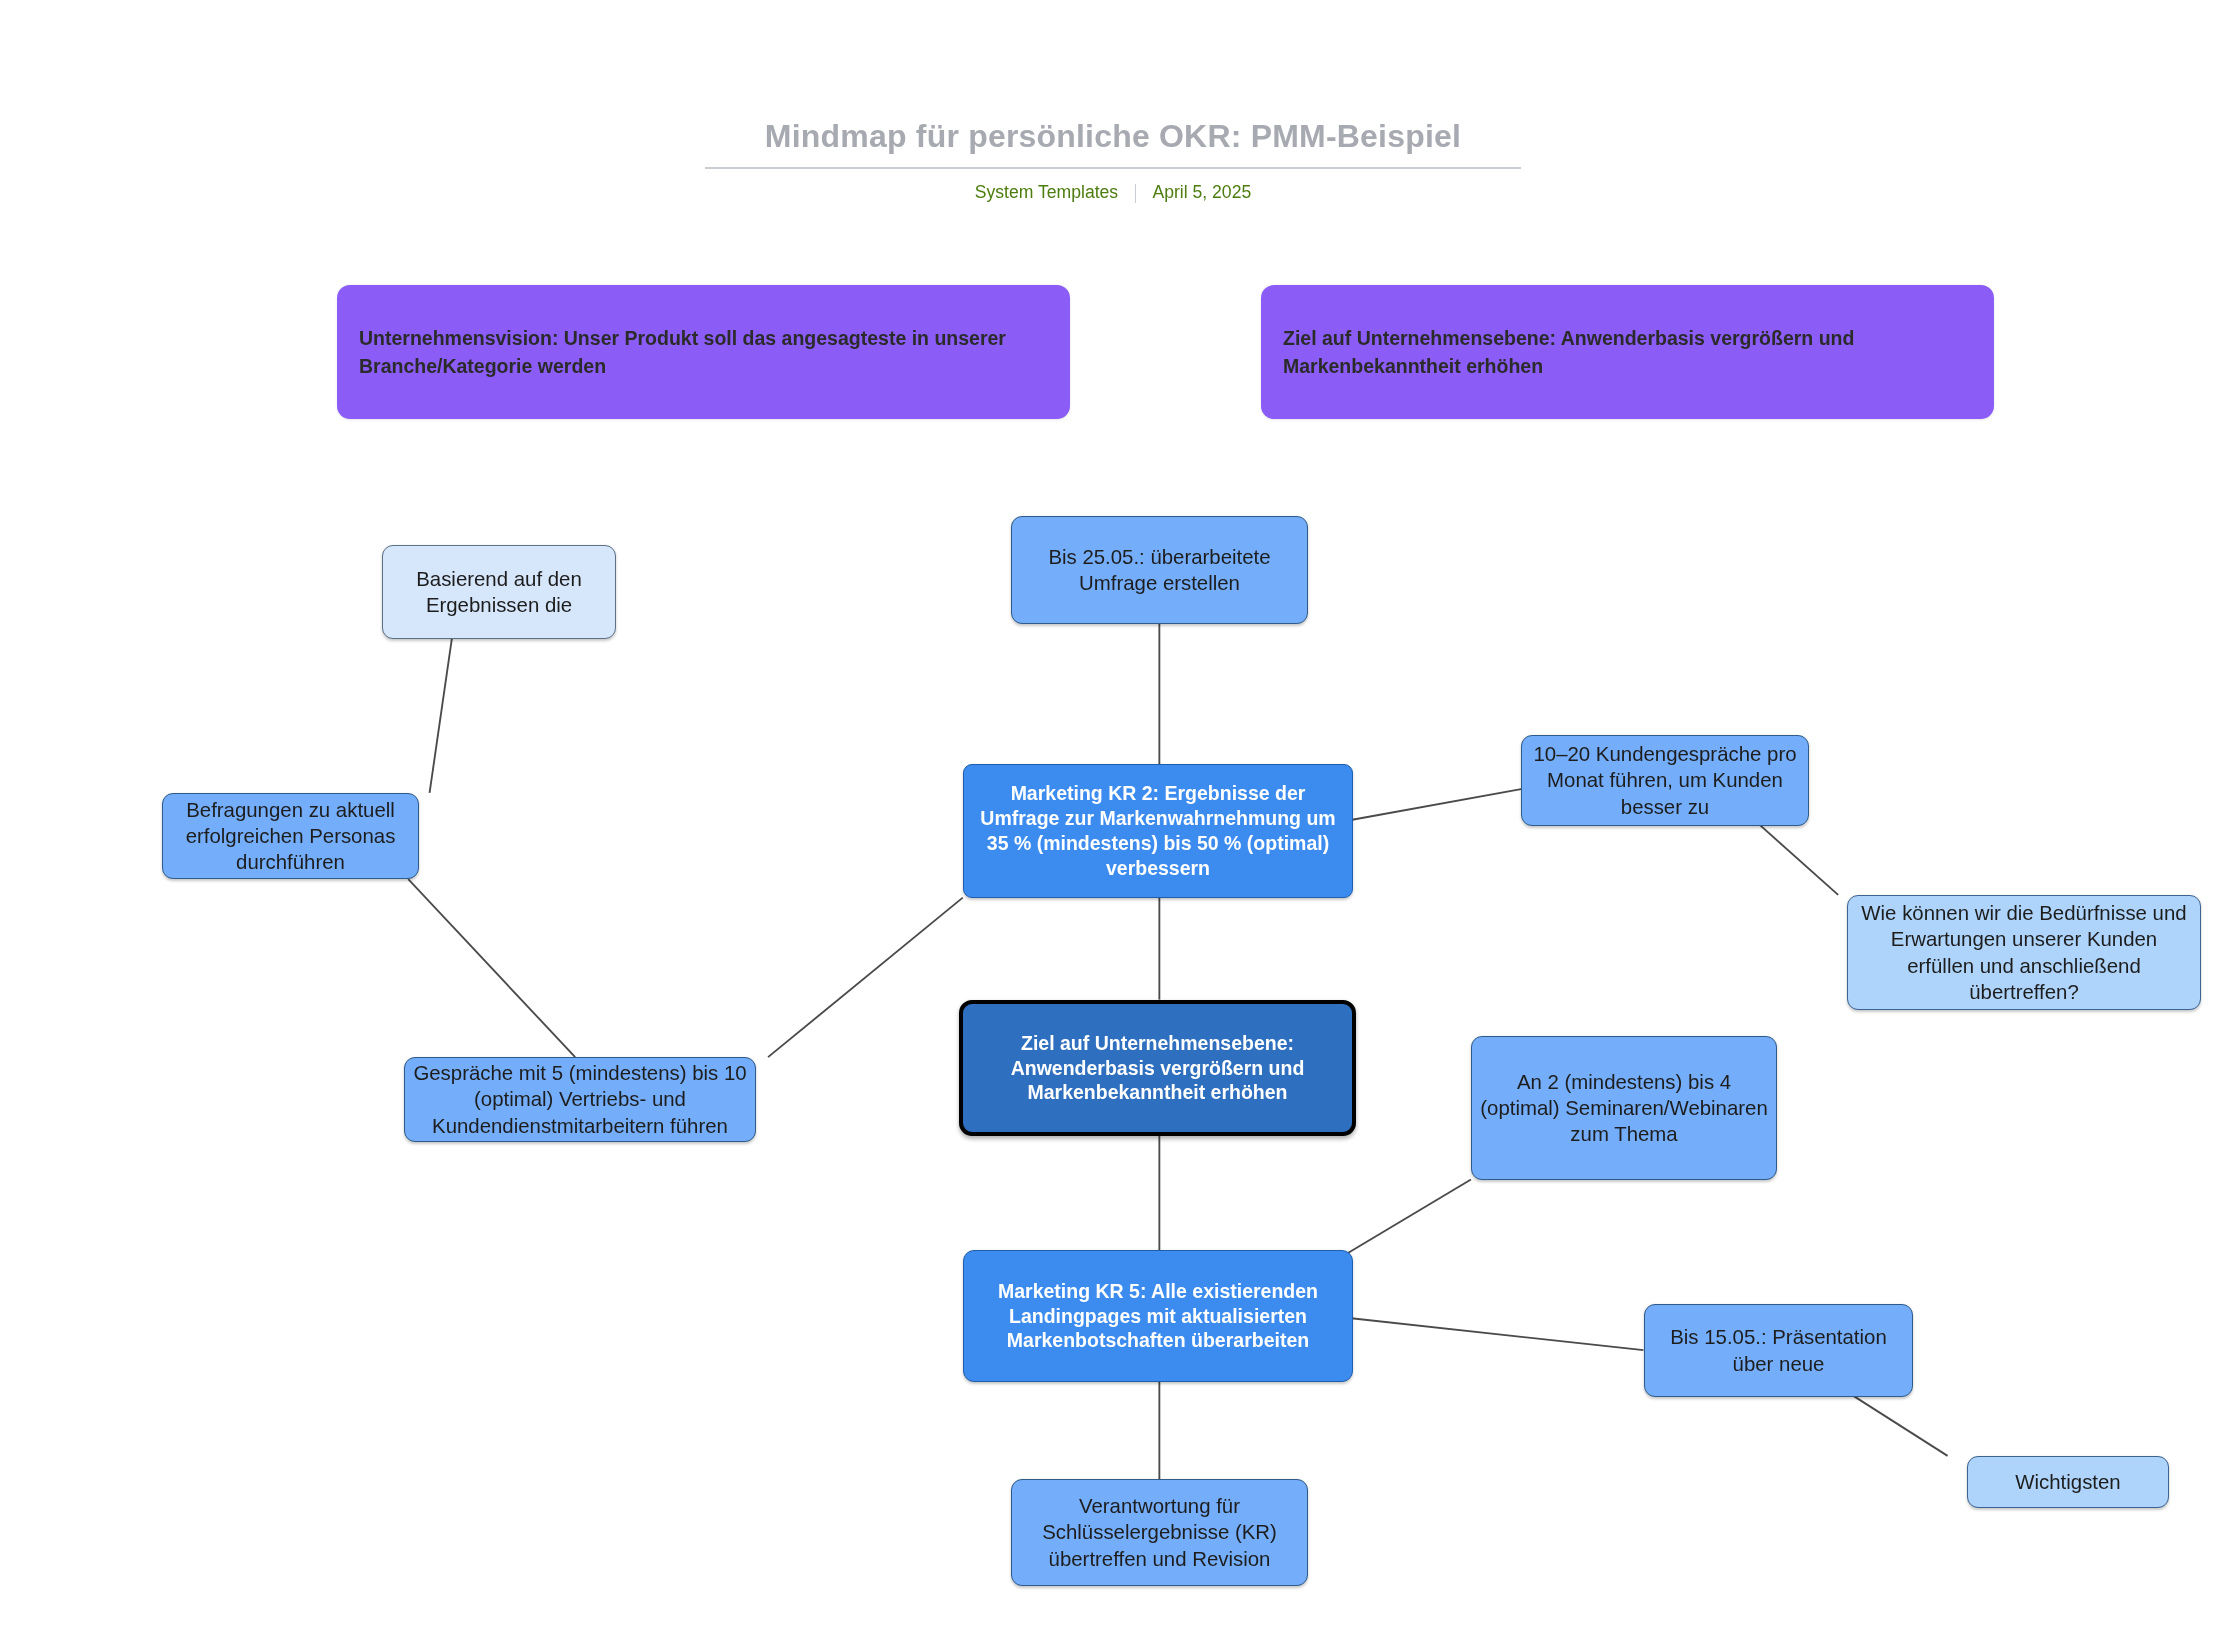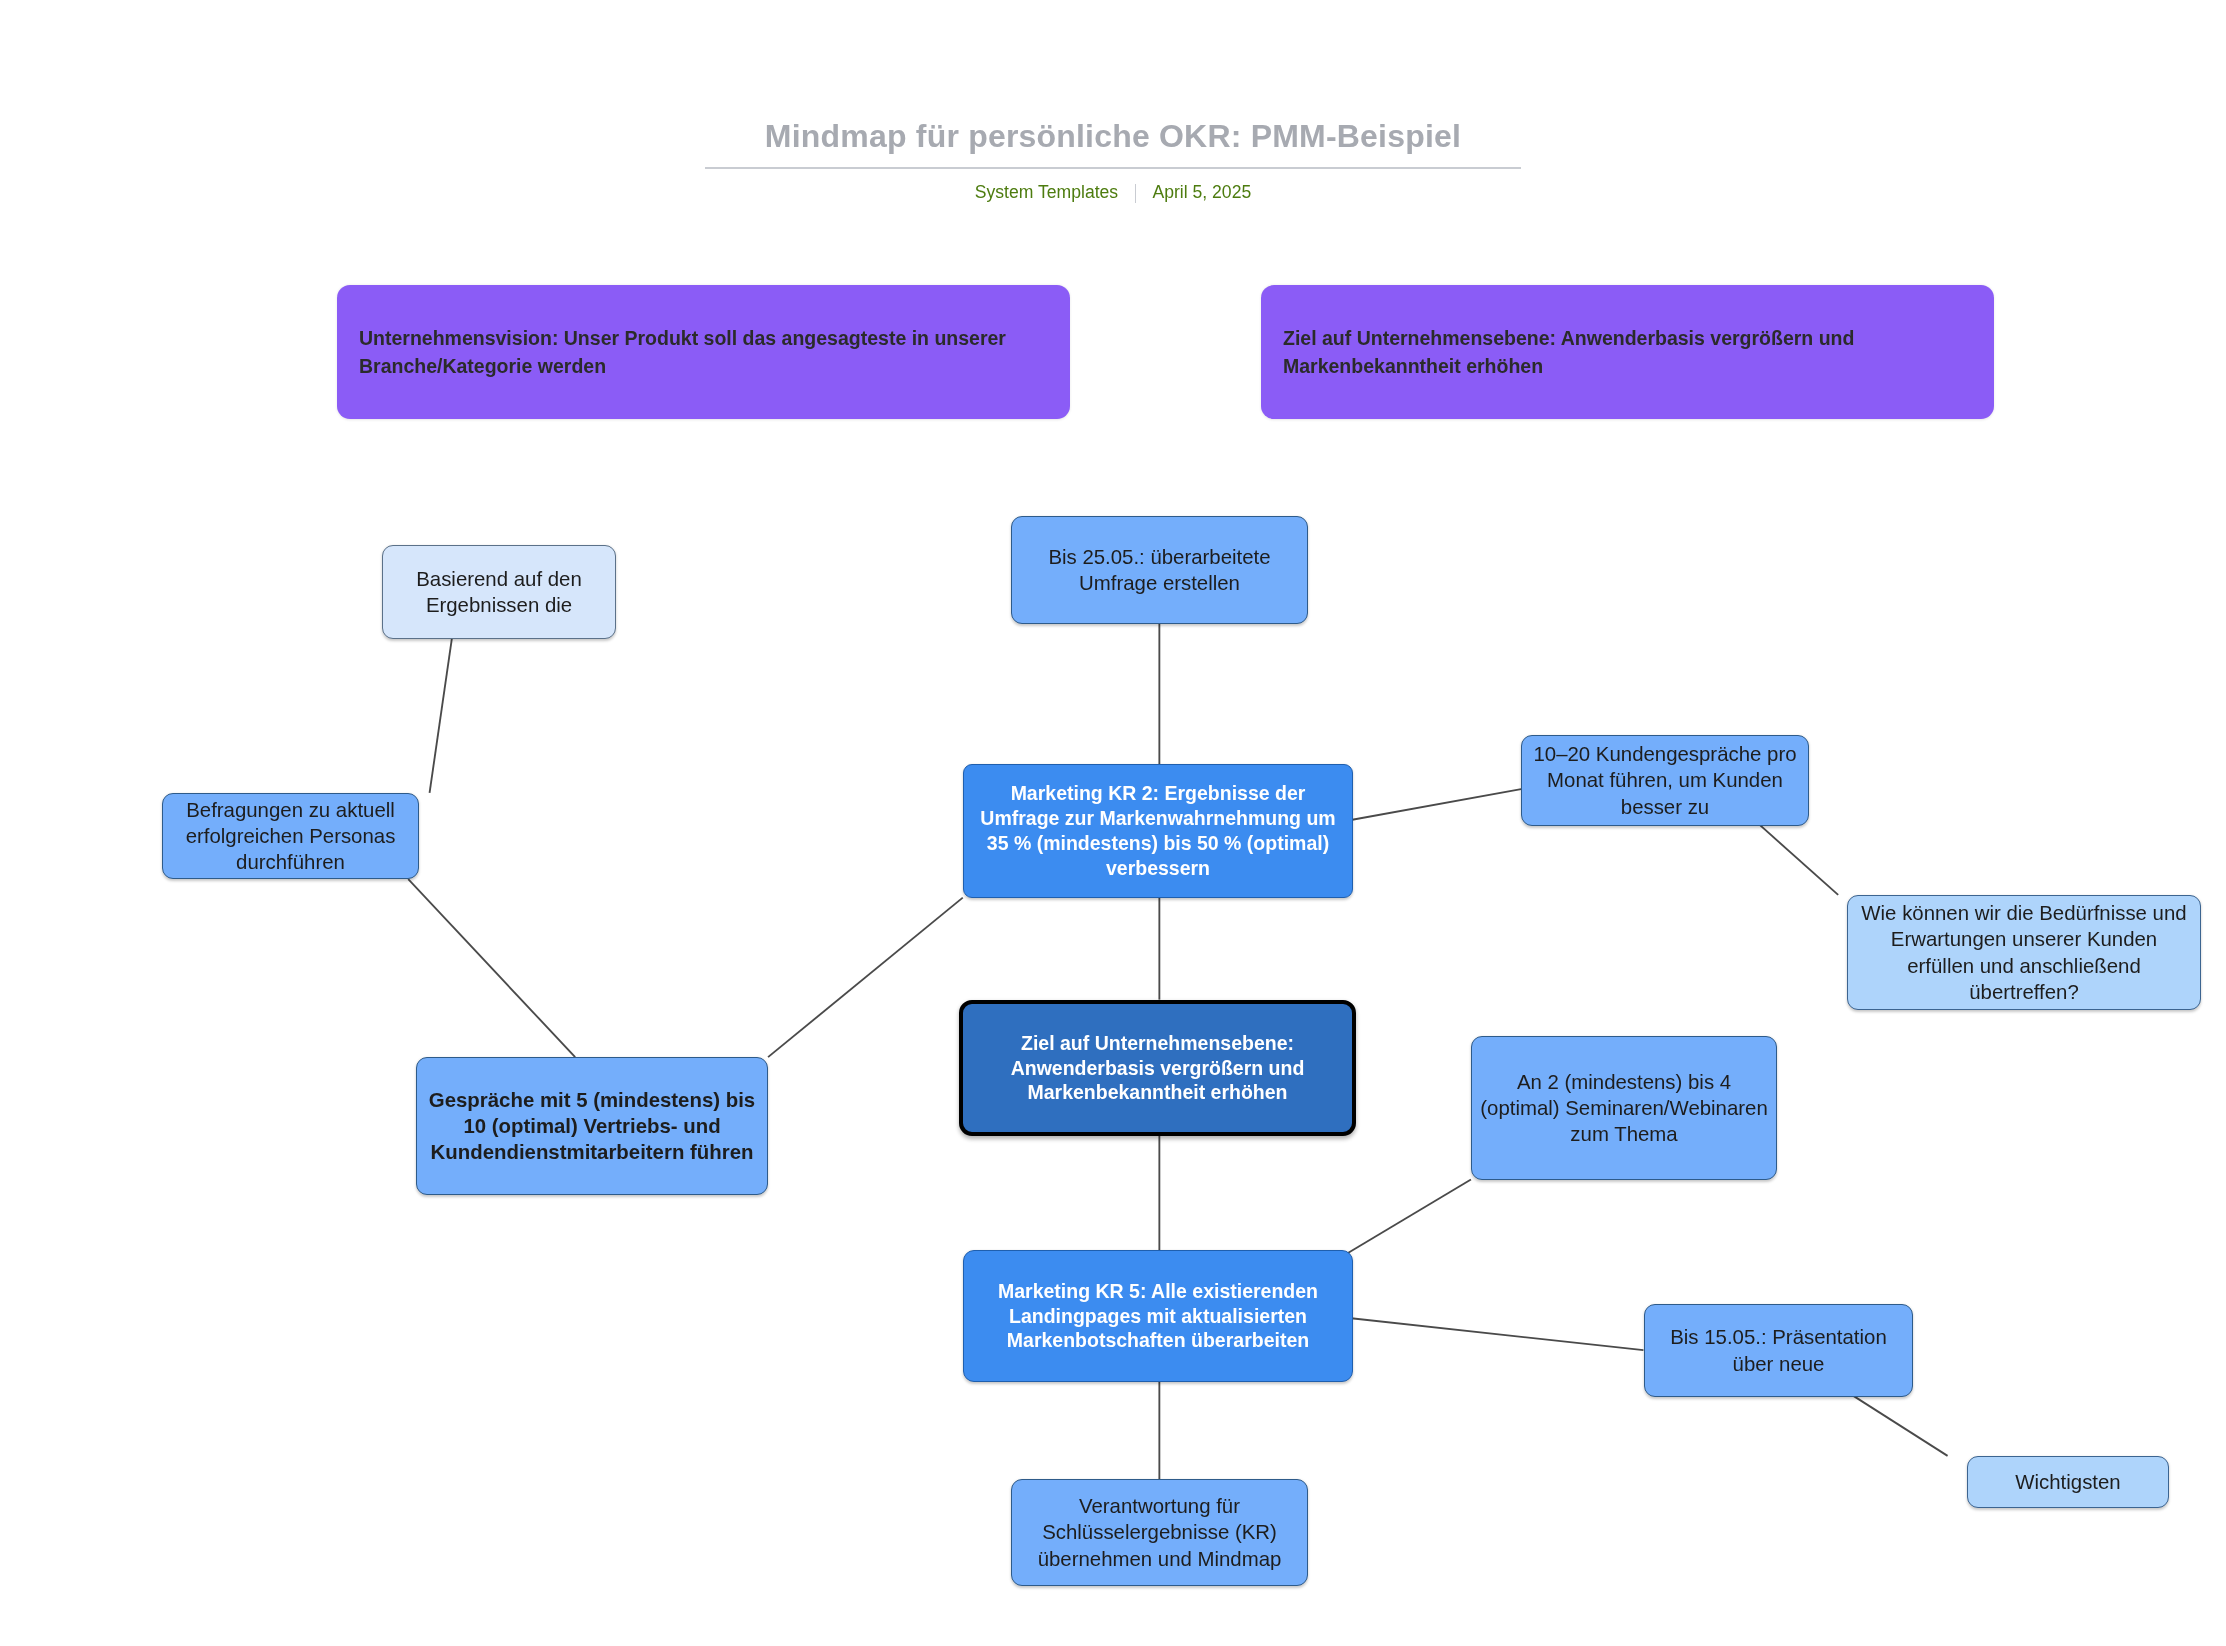--- a/index.html
+++ b/index.html
@@ -202,36 +202,36 @@
 </div>
 
 <div class="node n-light" style="left:1811px; top:895px; width:354px; height:115px;">
   <div class="node-text">Wie können wir die Bedürfnisse und Erwartungen unserer Kunden erfüllen und anschließend übertreffen?</div>
 </div>
 
 <div class="node n-root" style="left:959px; top:1000px; width:397px; height:136px;">
   <div class="node-text">Ziel auf Unternehmensebene: Anwenderbasis vergrößern und Markenbekanntheit erhöhen</div>
 </div>
 
-<div class="node n-mid" style="left:416px; top:1057px; width:352px; height:138px;font-weight:bold;">
+<div class="node n-mid" style="left:404px; top:1057px; width:352px; height:85px;">
   <div class="node-text">Gespräche mit 5 (mindestens) bis 10 (optimal) Vertriebs- und Kundendienstmitarbeitern führen</div>
 </div>
 
 <div class="node n-mid" style="left:1471px; top:1036px; width:306px; height:144px;">
   <div class="node-text">An 2 (mindestens) bis 4 (optimal) Seminaren/Webinaren zum Thema</div>
 </div>
 
 <div class="node n-strong" style="left:963px; top:1250px; width:390px; height:132px;">
   <div class="node-text">Marketing KR 5: Alle existierenden Landingpages mit aktualisierten Markenbotschaften überarbeiten</div>
 </div>
 
 <div class="node n-mid" style="left:1644px; top:1304px; width:269px; height:93px;">
   <div class="node-text">Bis 15.05.: Präsentation über neue</div>
 </div>
 
 <div class="node n-light" style="left:1931px; top:1456px; width:202px; height:52px;text-align:center;">
   <div class="node-text">Wichtigsten</div>
 </div>
 
 <div class="node n-mid" style="left:1011px; top:1479px; width:297px; height:107px;">
-  <div class="node-text">Verantwortung für Schlüsselergebnisse (KR) übernehmen und Mindmap</div>
+  <div class="node-text">Verantwortung für Schlüsselergebnisse (KR) übertreffen und Revision</div>
 </div>
 
 
 </body></html>

